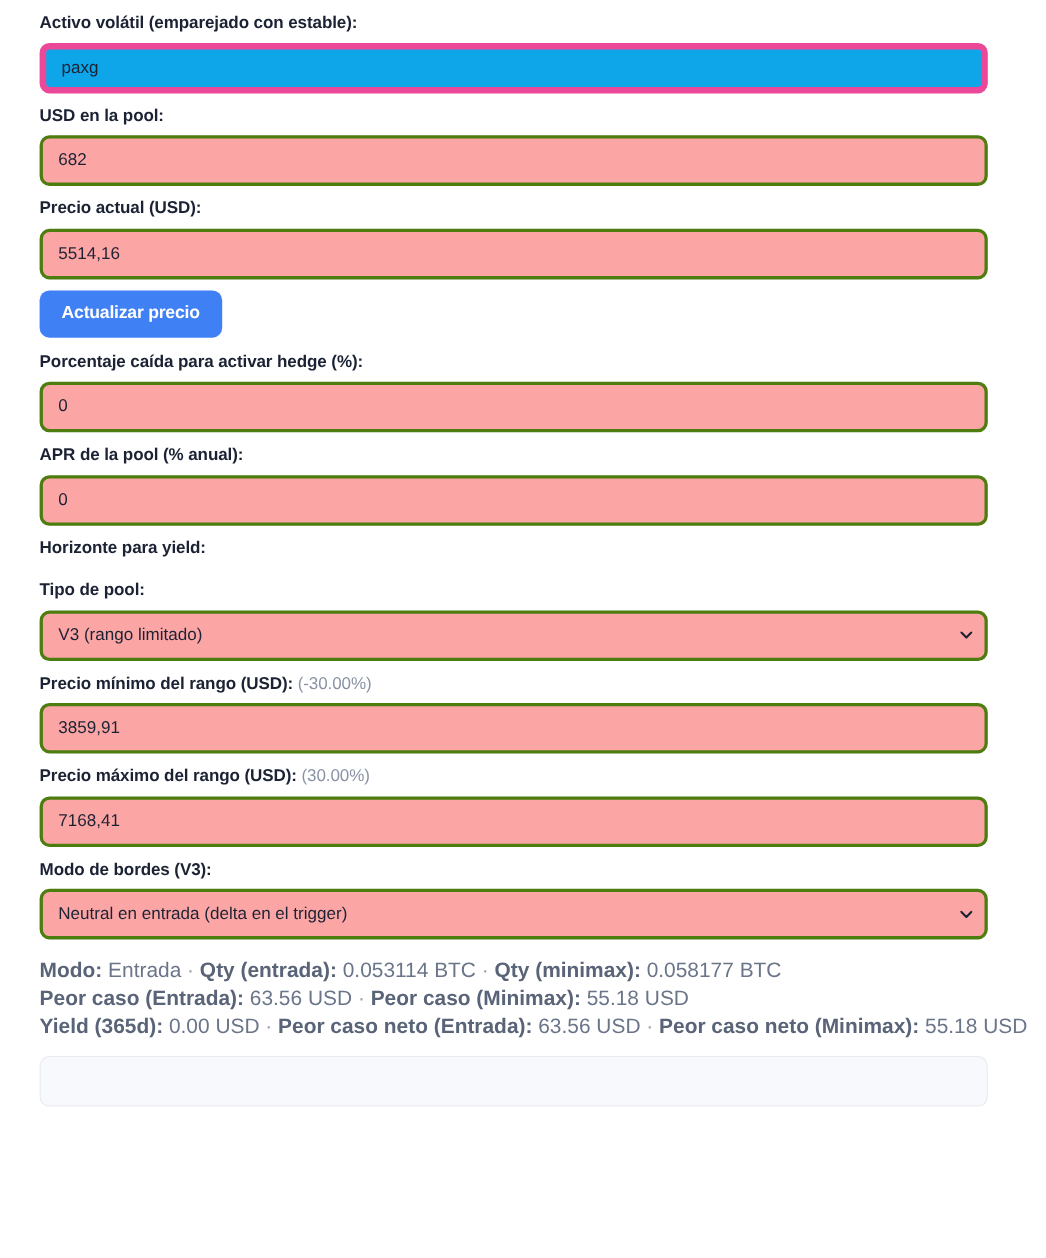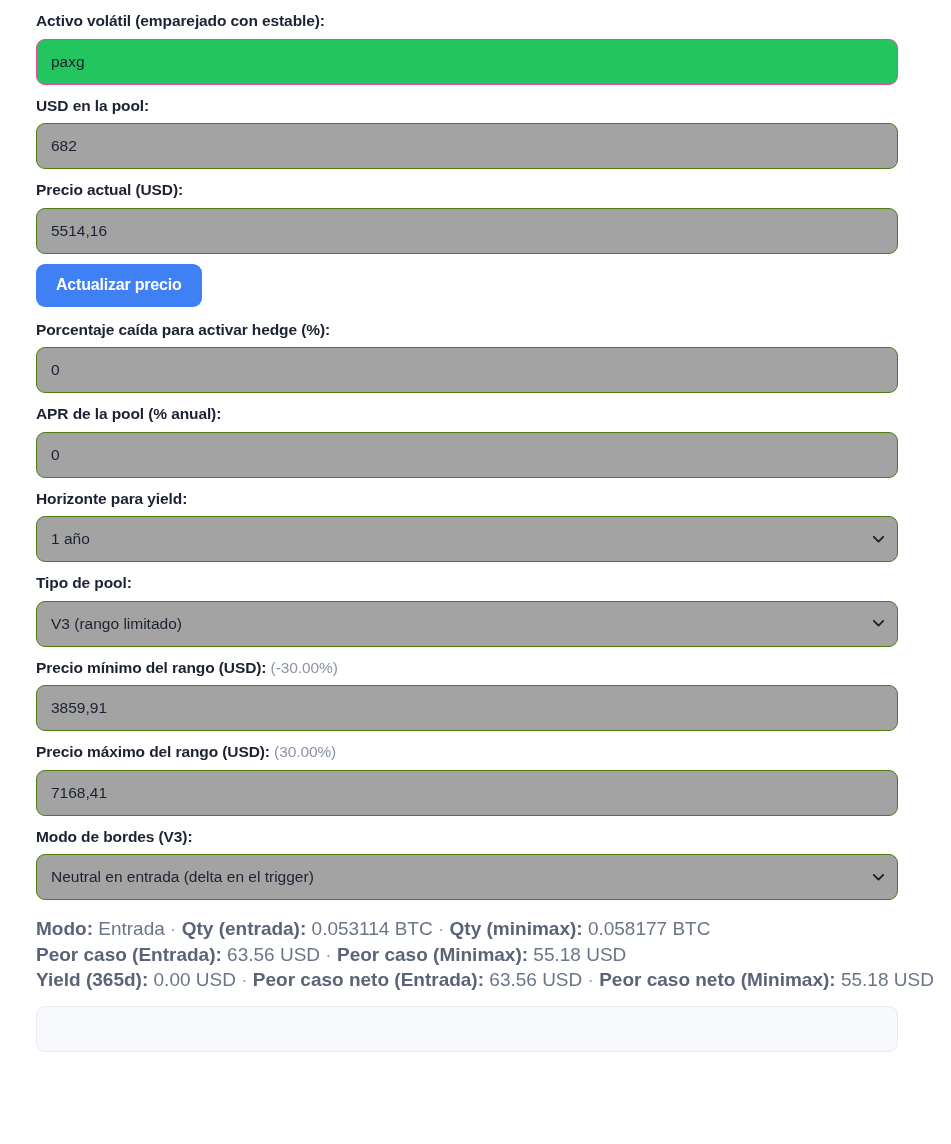--- a/index.html
+++ b/index.html
@@ -39,33 +39,33 @@
   .field-label .pct {
     font-weight: 400;
     color: #8a93a5;
     text-align: right;
   }
 
   .control {
     display: block;
     width: 862px;
     height: 46px;
-    border: 1px solid #4d7c0f;
+    border: 3px solid #4d7c0f;
     border-radius: 9px;
-    background: #a3a3a3;
+    background: #fca5a5;
     font-family: "Liberation Sans", "DejaVu Sans", sans-serif;
     font-size: 15.5px;
     color: #1b2233;
     padding: 0 14px;
     line-height: 44px;
     outline: none;
   }
   .control.white {
-    background: #22c55e;
-    border: 1px solid #ec4899;
+    background: #0ea5e9;
+    border: 6px solid #ec4899;
   }
 
   
   .select-wrap {
     position: relative;
     width: 862px;
     height: 46px;
   }
   .select-wrap .control {
     padding-right: 40px;
@@ -156,28 +156,20 @@
     <input class="control" value="0" style="">
   </div>
 
   <div class="field">
     <label class="field-label">APR de la pool (% anual):</label>
     <input class="control" value="0" style="">
   </div>
 
   <div class="field">
     <label class="field-label">Horizonte para yield:</label>
-    <div class="select-wrap">
-      <input class="control" readonly="" value="1 año" style="">
-      <span class="chev">
-        <svg width="11" height="7" viewBox="0 0 11 7">
-            <path d="M0.8 0.8 L5.5 5.6 L10.2 0.8" stroke="#1b2233" stroke-width="1.9" fill="none" stroke-linecap="round" stroke-linejoin="round"></path>
-          </svg>
-      </span>
-    </div>
   </div>
 
   <div class="field">
     <label class="field-label">Tipo de pool:</label>
     <div class="select-wrap">
       <input class="control" readonly="" value="V3 (rango limitado)" style="">
       <span class="chev">
         <svg width="11" height="7" viewBox="0 0 11 7">
             <path d="M0.8 0.8 L5.5 5.6 L10.2 0.8" stroke="#1b2233" stroke-width="1.9" fill="none" stroke-linecap="round" stroke-linejoin="round"></path>
           </svg>

